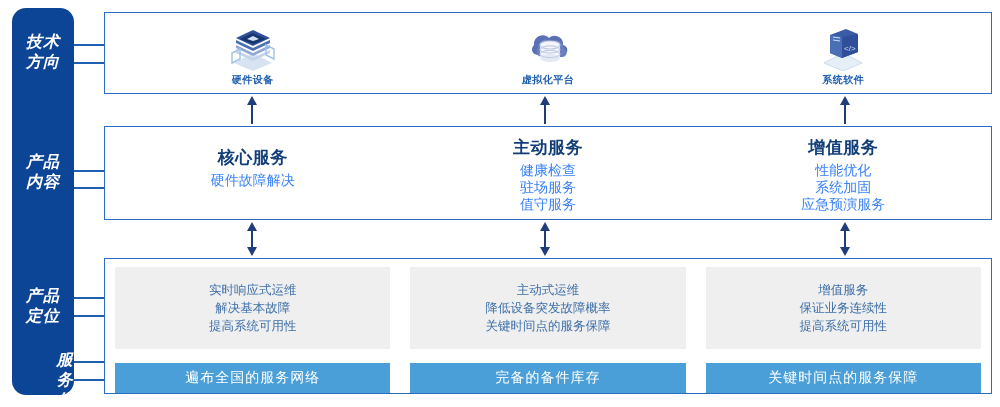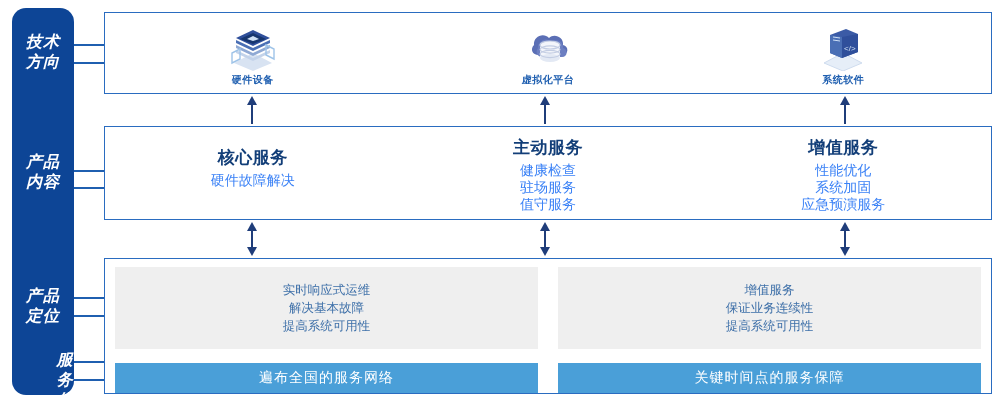--- a/index.html
+++ b/index.html
@@ -276,20 +276,28 @@
 
       <div class="col bottom-col">
         <div class="grey-card">
           <div class="grey-line">实时响应式运维</div>
           <div class="grey-line">解决基本故障</div>
           <div class="grey-line">提高系统可用性</div>
         </div>
         <div class="blue-bar">遍布全国的服务网络</div>
       </div>
 
+      <div class="col bottom-col">
+        <div class="grey-card">
+          <div class="grey-line">主动式运维</div>
+          <div class="grey-line">降低设备突发故障概率</div>
+          <div class="grey-line">关键时间点的服务保障</div>
+        </div>
+        <div class="blue-bar">完备的备件库存</div>
+      </div>
 
       <div class="col bottom-col">
         <div class="grey-card">
           <div class="grey-line">增值服务</div>
           <div class="grey-line">保证业务连续性</div>
           <div class="grey-line">提高系统可用性</div>
         </div>
         <div class="blue-bar">关键时间点的服务保障</div>
       </div>
 

